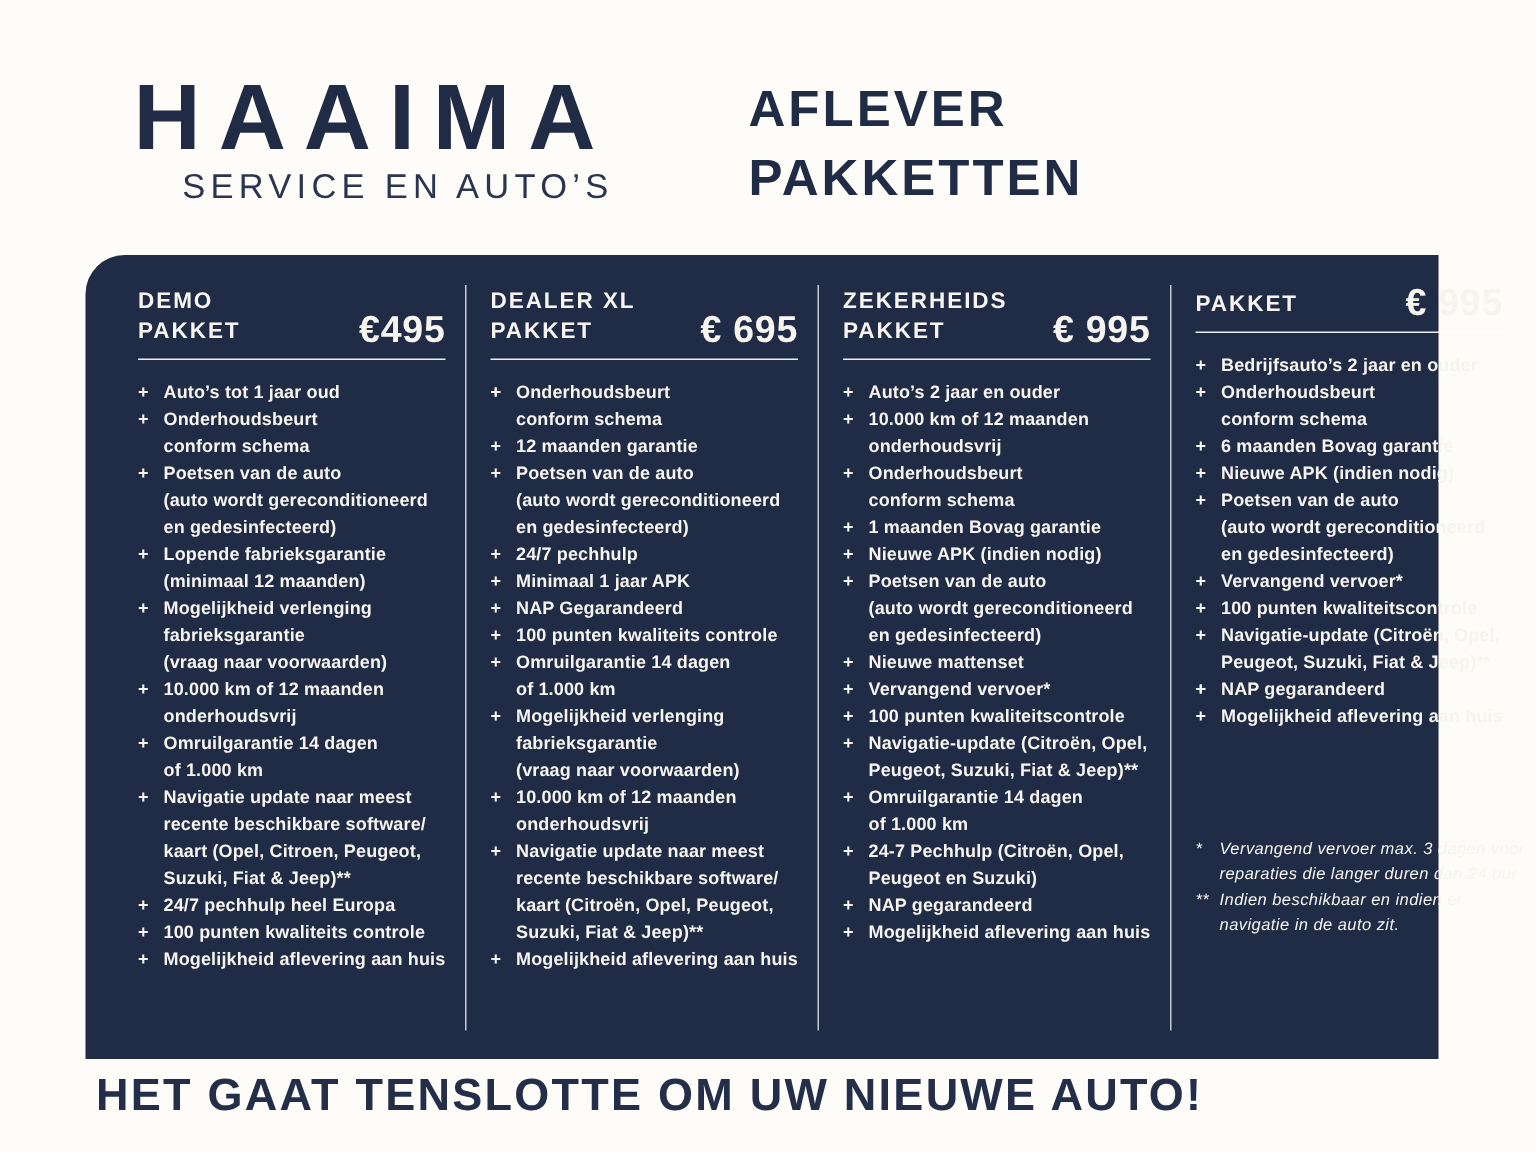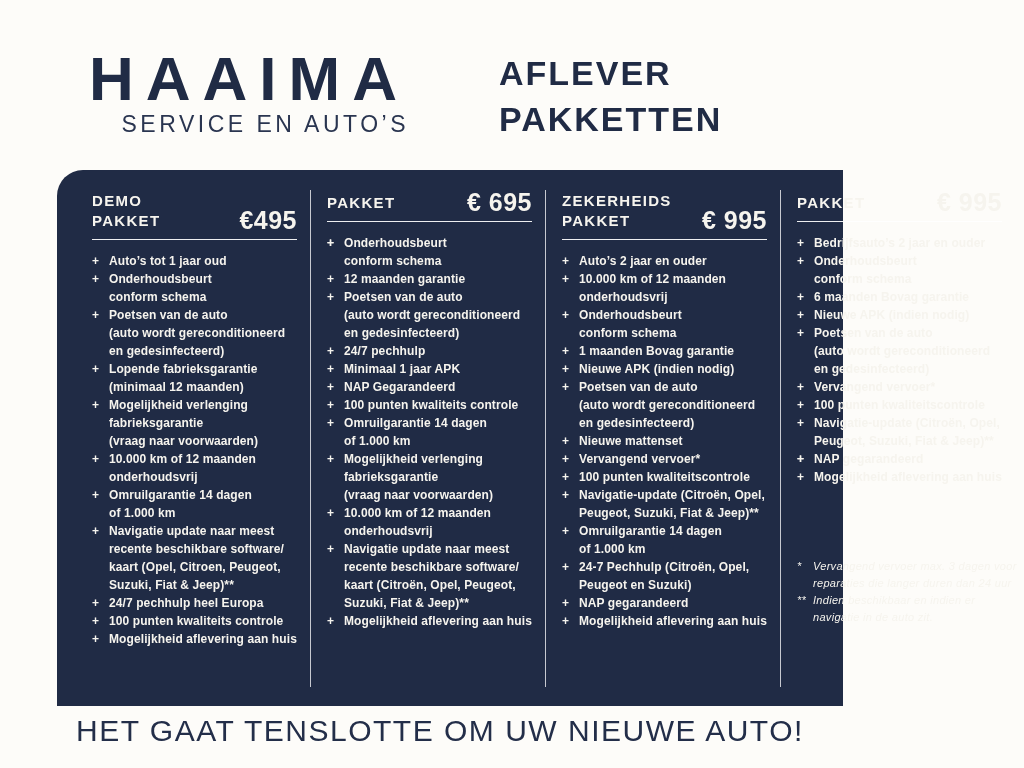--- a/index.html
+++ b/index.html
@@ -24,21 +24,21 @@
   }
   .page-title {
     position:absolute; left:463px; top:50px;
     font-size:34px; line-height:46px; font-weight:800;
     letter-spacing:2px; color:#202b45;margin-left:36px;
   }
   .page-title span { display:block; }
 
   
   .panel {
-    position:absolute; left:57px; top:170px; width:786px; height:536px;
+    position:absolute; left:57px; top:170px; width:902px; height:536px;
     background:#202b45; border-radius:26px 0 0 0;
   }
   .v-divider {
     position:absolute; top:20px; height:497px; width:1px;
     background:rgba(255,255,255,0.75);
   }
   .cols {
     position:absolute; left:0; top:0; width:100%; height:100%;
     padding:22px 0 0 35px;
     display:grid; grid-template-columns:repeat(4,235px);
@@ -70,22 +70,22 @@
   .footnotes { margin-top:72px; }
   .footnote {
     position:relative; padding-left:16px;
     font-size:11px; line-height:17px; font-style:italic;
     font-weight:400; letter-spacing:0.3px; color:#f6f4ee; white-space:nowrap;
   }
   .fn-marker { position:absolute; left:0; top:0; font-style:italic; }
 
   
   .footer-text {
-    position:absolute; left:76px; top:714px;
-    font-size:30px; line-height:34px; font-weight:400;
+    position:absolute; left:64px; top:714px;
+    font-size:30px; line-height:34px; font-weight:700;
     letter-spacing:1.5px; color:#232e49; white-space:nowrap;
   }
 </style>
 </head>
 <body>
 
 <header>
   <div class="logo">
     <div class="logo-name">HAAIMA</div>
     <div class="logo-tagline">SERVICE EN AUTO’S</div>
@@ -118,20 +118,21 @@
           <li class="item"><span class="plus">+</span><span class="item-text">Omruilgarantie 14 dagen<br>of 1.000 km</span></li>
           <li class="item"><span class="plus">+</span><span class="item-text">Navigatie update naar meest<br>recente beschikbare software/<br>kaart (Opel, Citroen,  Peugeot,<br>Suzuki, Fiat &amp; Jeep)**</span></li>
           <li class="item"><span class="plus">+</span><span class="item-text">24/7 pechhulp heel Europa</span></li>
           <li class="item"><span class="plus">+</span><span class="item-text">100 punten kwaliteits controle</span></li>
           <li class="item"><span class="plus">+</span><span class="item-text">Mogelijkheid aflevering aan huis</span></li>
         </ul>
   </div>
 
   <div class="col">
     <div class="col-head">
+      <div class="col-name-l1">DEALER XL</div>
       <div class="col-name-l2">PAKKET</div>
       <div class="col-price">€ 695</div>
     </div>
     <div class="col-rule"></div>
     <ul class="col-list">
           <li class="item"><span class="plus">+</span></li>
           <li class="item"><span class="plus">+</span><span class="item-text">Onderhoudsbeurt<br>conform schema</span></li>
           <li class="item"><span class="plus">+</span><span class="item-text">12 maanden garantie</span></li>
           <li class="item"><span class="plus">+</span><span class="item-text">Poetsen van de auto<br>(auto wordt gereconditioneerd<br>en gedesinfecteerd)</span></li>
           <li class="item"><span class="plus">+</span><span class="item-text">24/7 pechhulp</span></li>

